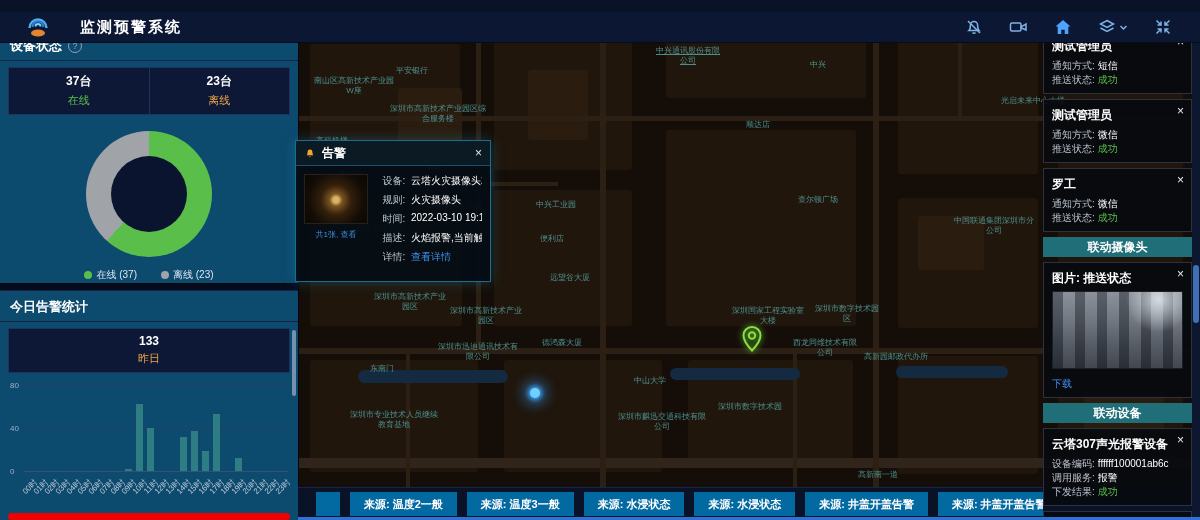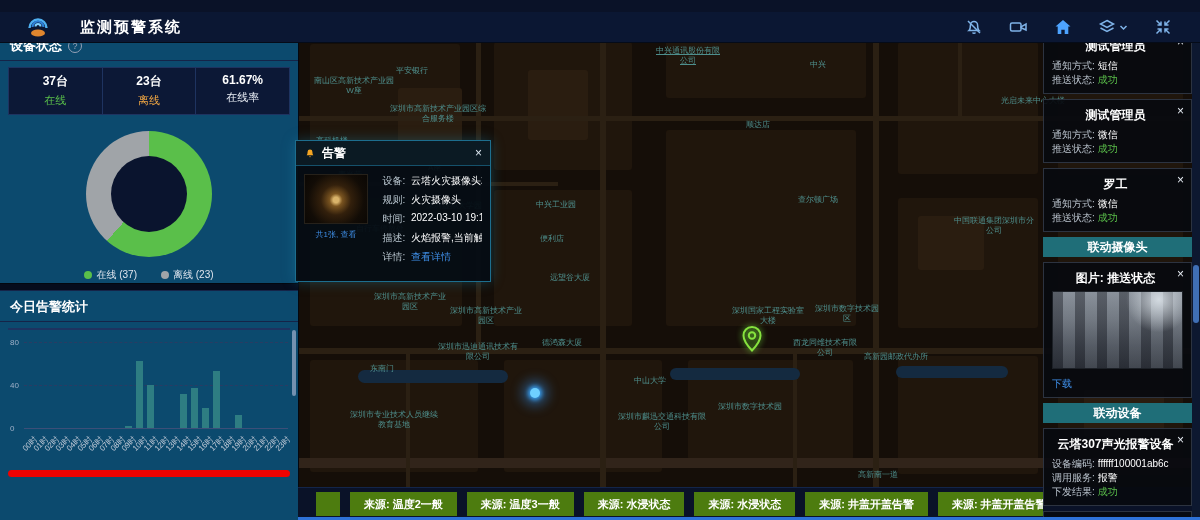--- a/index.html
+++ b/index.html
@@ -69,42 +69,42 @@
   .thumb-cap{font-size:8px;color:#3f8fe8;margin-top:5px;text-align:center;}
   .prows{margin-left:9px;flex:1;min-width:0;}
   .prow{display:flex;font-size:10px;margin-bottom:5px;}
   .plab{color:#b9c6cf;width:34px;flex:none;text-align:center;}
   .pval{color:#fff;white-space:nowrap;overflow:hidden;}
   .pval.link{color:#3f8fe8;}
   
   #sidebar{position:absolute;left:1043px;top:30px;width:149px;height:490px;z-index:6;}
   .rcard{position:relative;background:rgba(8,10,15,.92);border:1px solid #2c3340;
          margin-bottom:5px;padding:5px 8px 6px;box-sizing:border-box;}
-  .rcard-title{font-size:12px;font-weight:bold;color:#fff;margin:2px 4px 4px 0;white-space:nowrap;overflow:hidden;text-align:center;}
+  .rcard-title{font-size:12px;font-weight:bold;color:#fff;margin:2px 4px 4px 0;white-space:nowrap;overflow:hidden;}
   .rclose{position:absolute;right:7px;top:5px;color:#e8eef5;font-size:12px;line-height:12px;}
   .rrow{font-size:10px;line-height:14px;display:flex;gap:3px;}
   .rlab{color:#b9c2cc;flex:none;}
   .rval{color:#fff;overflow:hidden;text-overflow:ellipsis;white-space:nowrap;}
   .rval.ok{color:#5abf4a;}
   .tealbtn{height:20px;line-height:20px;text-align:center;background:#1f6e78;color:#fff;
            font-size:12px;font-weight:bold;margin-bottom:5px;}
   .office-photo{height:76px;margin:3px 0 4px;border:1px solid #1c2026;
     background:radial-gradient(circle at 82% 10%,rgba(225,232,238,.85),rgba(225,232,238,0) 26%),
       repeating-linear-gradient(90deg,rgba(25,28,36,.5) 0 10px,rgba(90,96,106,.25) 10px 22px),
       linear-gradient(180deg,#9aa2ab 0%,#7c838c 35%,#555b64 70%,#3a3f47 100%);}
   .dl{font-size:10px;color:#3f8fe8;}
   .rcard.clip{height:32px;overflow:hidden;padding-top:4px;}
   
   #vtrack{position:absolute;left:1192px;top:30px;width:8px;height:490px;background:#0d1830;z-index:7;}
   #vthumb{position:absolute;left:1px;top:235px;width:6px;height:58px;background:#3f6fb5;border-radius:3px;}
   #hscroll{position:absolute;left:298px;bottom:0;width:902px;height:3px;background:#2e72d8;z-index:9;}
   #bottombar{position:absolute;left:298px;top:487px;width:745px;height:33px;background:#0a1228;
              border-top:1px solid #13254a;z-index:5;display:flex;align-items:center;gap:10px;
              padding-left:18px;box-sizing:border-box;overflow:hidden;}
-  .chip{height:24px;line-height:24px;background:#4d7c0f;color:#fff;font-size:11px;font-weight:bold;
+  .chip{height:24px;line-height:24px;background:#0369a1;color:#fff;font-size:11px;font-weight:bold;
         padding:0 14px;white-space:nowrap;flex:none;}
   .chip.stub{width:24px;padding:0;}
   svg{display:block;}
 </style>
 </head>
 <body>
 
 <div id="header">
   <span id="logo">
     <svg width="24" height="24" viewBox="0 0 24 24">
@@ -161,40 +161,40 @@
   </div>
   <div class="stats-box">
     <div class="stat">
       <span class="v">37台</span>
       <span class="l green">在线</span>
     </div>
     <div class="stat">
       <span class="v">23台</span>
       <span class="l orange">离线</span>
     </div>
-    <div class="stat">
-      <span class="v">61.67%</span>
-      <span class="l white">在线率</span>
-    </div>
   </div>
   <div class="donut-wrap">
     <div class="donut" style="background: conic-gradient(rgb(90, 191, 74) 0deg, rgb(90, 191, 74) 222deg, rgb(160, 164, 168) 222deg, rgb(160, 164, 168) 360deg);">
       <div class="donut-hole"></div>
     </div>
   </div>
   <div class="legend-row">
     <span><span class="dot g"></span><span>在线 (37)</span></span>
     <span><span class="dot gr"></span><span>离线 (23)</span></span>
   </div>
   <div class="gap"></div>
 
   <div class="sec-h">
     <span>今日告警统计</span>
   </div>
   <div class="stats-box">
+    <div class="stat">
+      <span class="v">133</span>
+      <span class="l orange">昨日</span>
+    </div>
   </div>
   <div class="chart">
     <span class="ylab" style="top:2px;">80</span>
     <span class="ylab" style="top:45px;">40</span>
     <span class="ylab" style="top:88px;">0</span>
     <div class="plot">
       <div class="grid" style="top:0;"></div>
       <div class="grid" style="top:43px;"></div>
     <div class="hbar" style="left: 2px; height: 0px; background: rgb(46, 125, 130);"></div>
         <div class="hbar" style="left: 13px; height: 0px; background: rgb(46, 125, 130);"></div>

